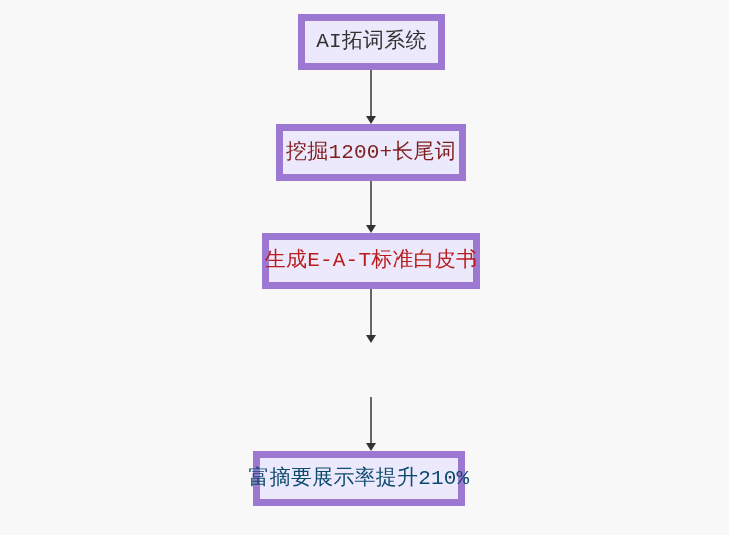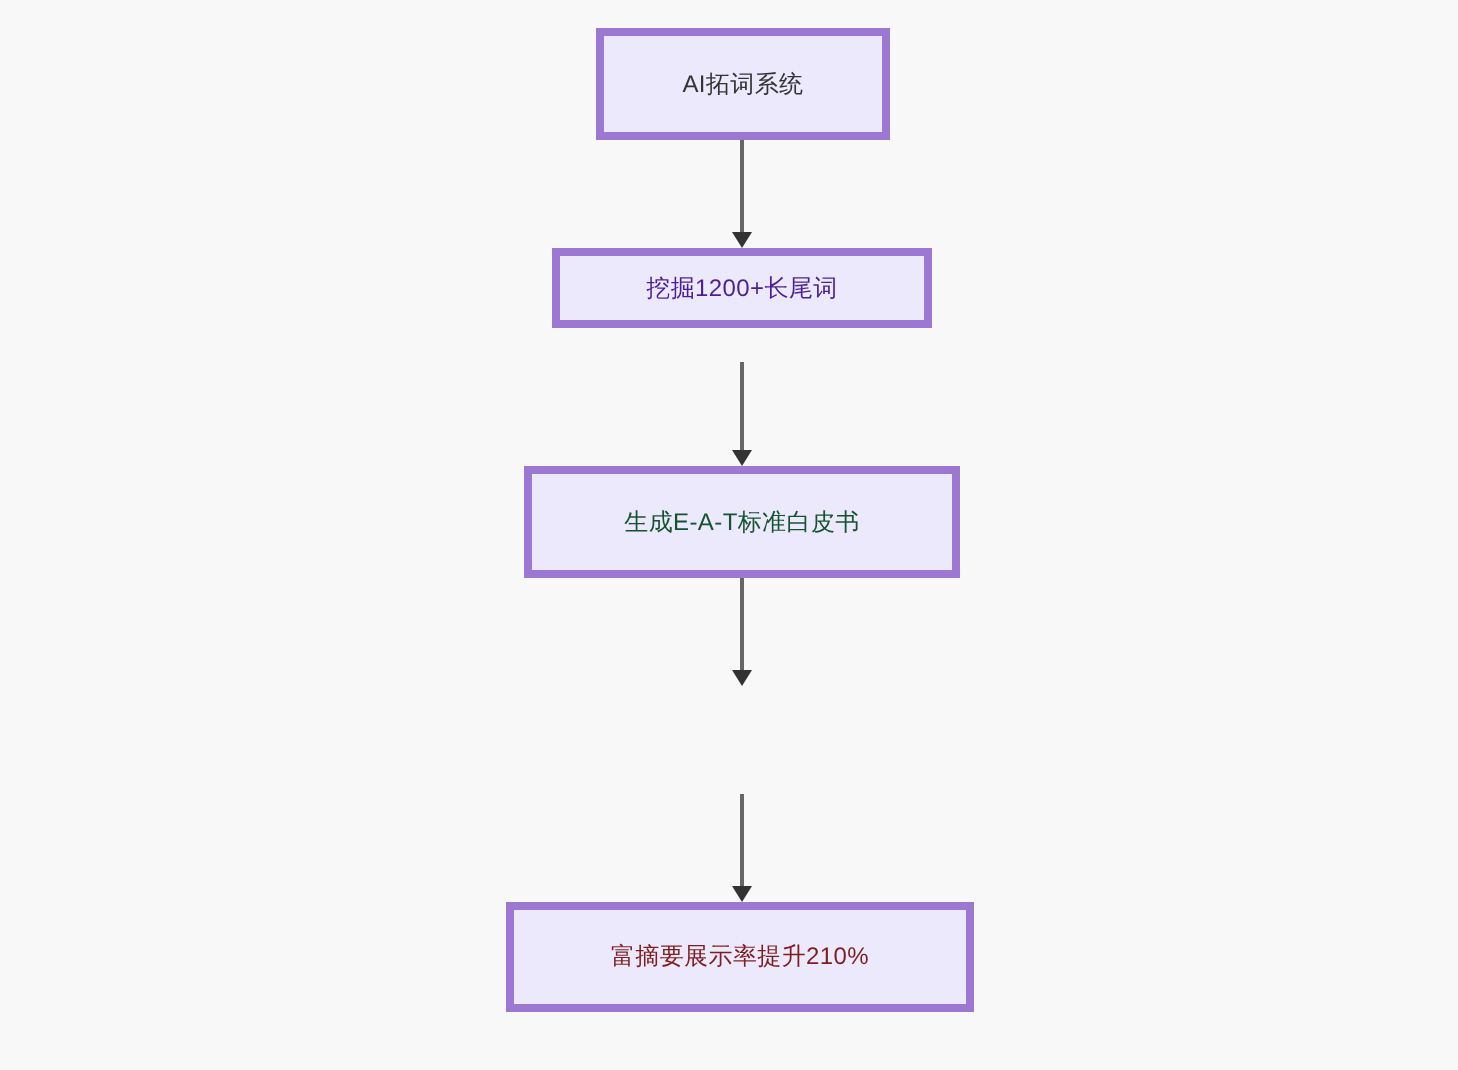--- a/index.html
+++ b/index.html
@@ -17,30 +17,31 @@
   #flowchart {
     position: relative;
     width: 729px;
     height: 535px;
   }
 
   .node {
     position: absolute;
     box-sizing: border-box;
     background: #ece9fc;
-    border: 4px solid #b91c1c;
+    border: 7px solid #b91c1c;
     border-radius: 0px;
     display: flex;
     align-items: center;
     justify-content: center;
     color: #333333;
-    font-size: 12px;
+    font-size: 21px;
     line-height: 1.2;
     letter-spacing: 0.2px;
     white-space: nowrap;
+    font-family: Liberation Mono, monospace;
   }
 
   .edge {
     position: absolute;
     width: 0;
     height: 0;
   }
   .edge .line {
     position: absolute;
     left: -1px;
@@ -76,23 +77,23 @@
     <div class="head" style="top: 46px; border-top-color: rgb(51, 51, 51);"></div>
   </div>
   <div class="edge" style="left: 371px; top: 397px;">
     <div class="line" style="height: 46px; background: rgb(102, 102, 102);"></div>
     <div class="head" style="top: 46px; border-top-color: rgb(51, 51, 51);"></div>
   </div>
 
   <div class="node" style="left: 298px; top: 14px; width: 147px; height: 56px; background: rgb(236, 233, 252); border-color: rgb(157, 120, 210); color: rgb(51, 51, 51);">
     <span>AI拓词系统</span>
   </div>
-  <div class="node" style="left: 276px; top: 124px; width: 190px; height: 40px; background: rgb(236, 233, 252); border-color: rgb(157, 120, 210); color: #4c1d95;">
+  <div class="node" style="left: 276px; top: 124px; width: 190px; height: 57px; background: rgb(236, 233, 252); border-color: rgb(157, 120, 210); color: #7f1d1d;">
     <span>挖掘1200+长尾词</span>
   </div>
-  <div class="node" style="left: 262px; top: 233px; width: 218px; height: 56px; background: rgb(236, 233, 252); border-color: rgb(157, 120, 210); color: #14532d;">
+  <div class="node" style="left: 262px; top: 233px; width: 218px; height: 56px; background: rgb(236, 233, 252); border-color: rgb(157, 120, 210); color: #b91c1c;">
     <span>生成E-A-T标准白皮书</span>
   </div>
-  <div class="node" style="left: 253px; top: 451px; width: 234px; height: 55px; background: rgb(236, 233, 252); border-color: rgb(157, 120, 210); color: #7f1d1d; text-align: right;">
+  <div class="node" style="left: 253px; top: 451px; width: 212px; height: 55px; background: rgb(236, 233, 252); border-color: rgb(157, 120, 210); color: #0c4a6e; text-align: right;">
     <span>富摘要展示率提升210%</span>
   </div>
 
 </div>
 
 </body></html>

